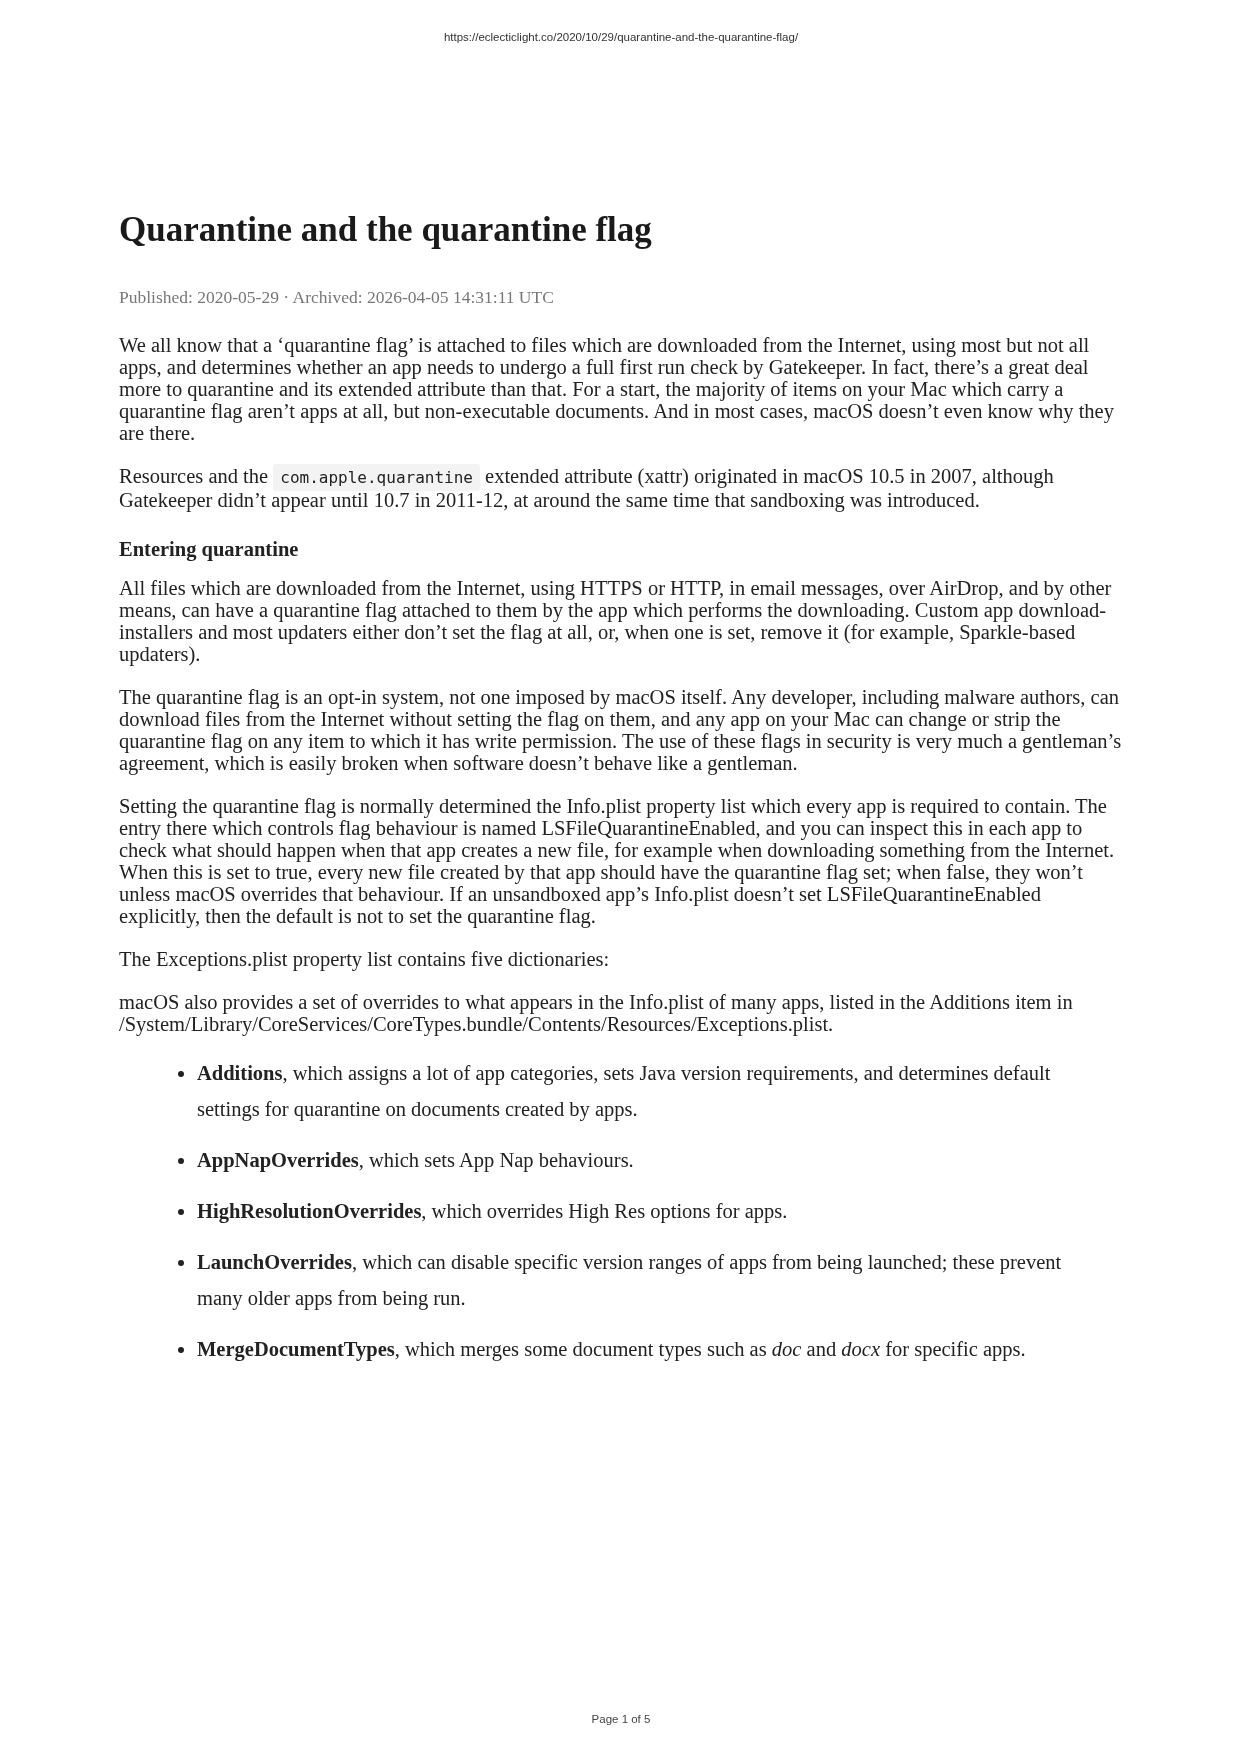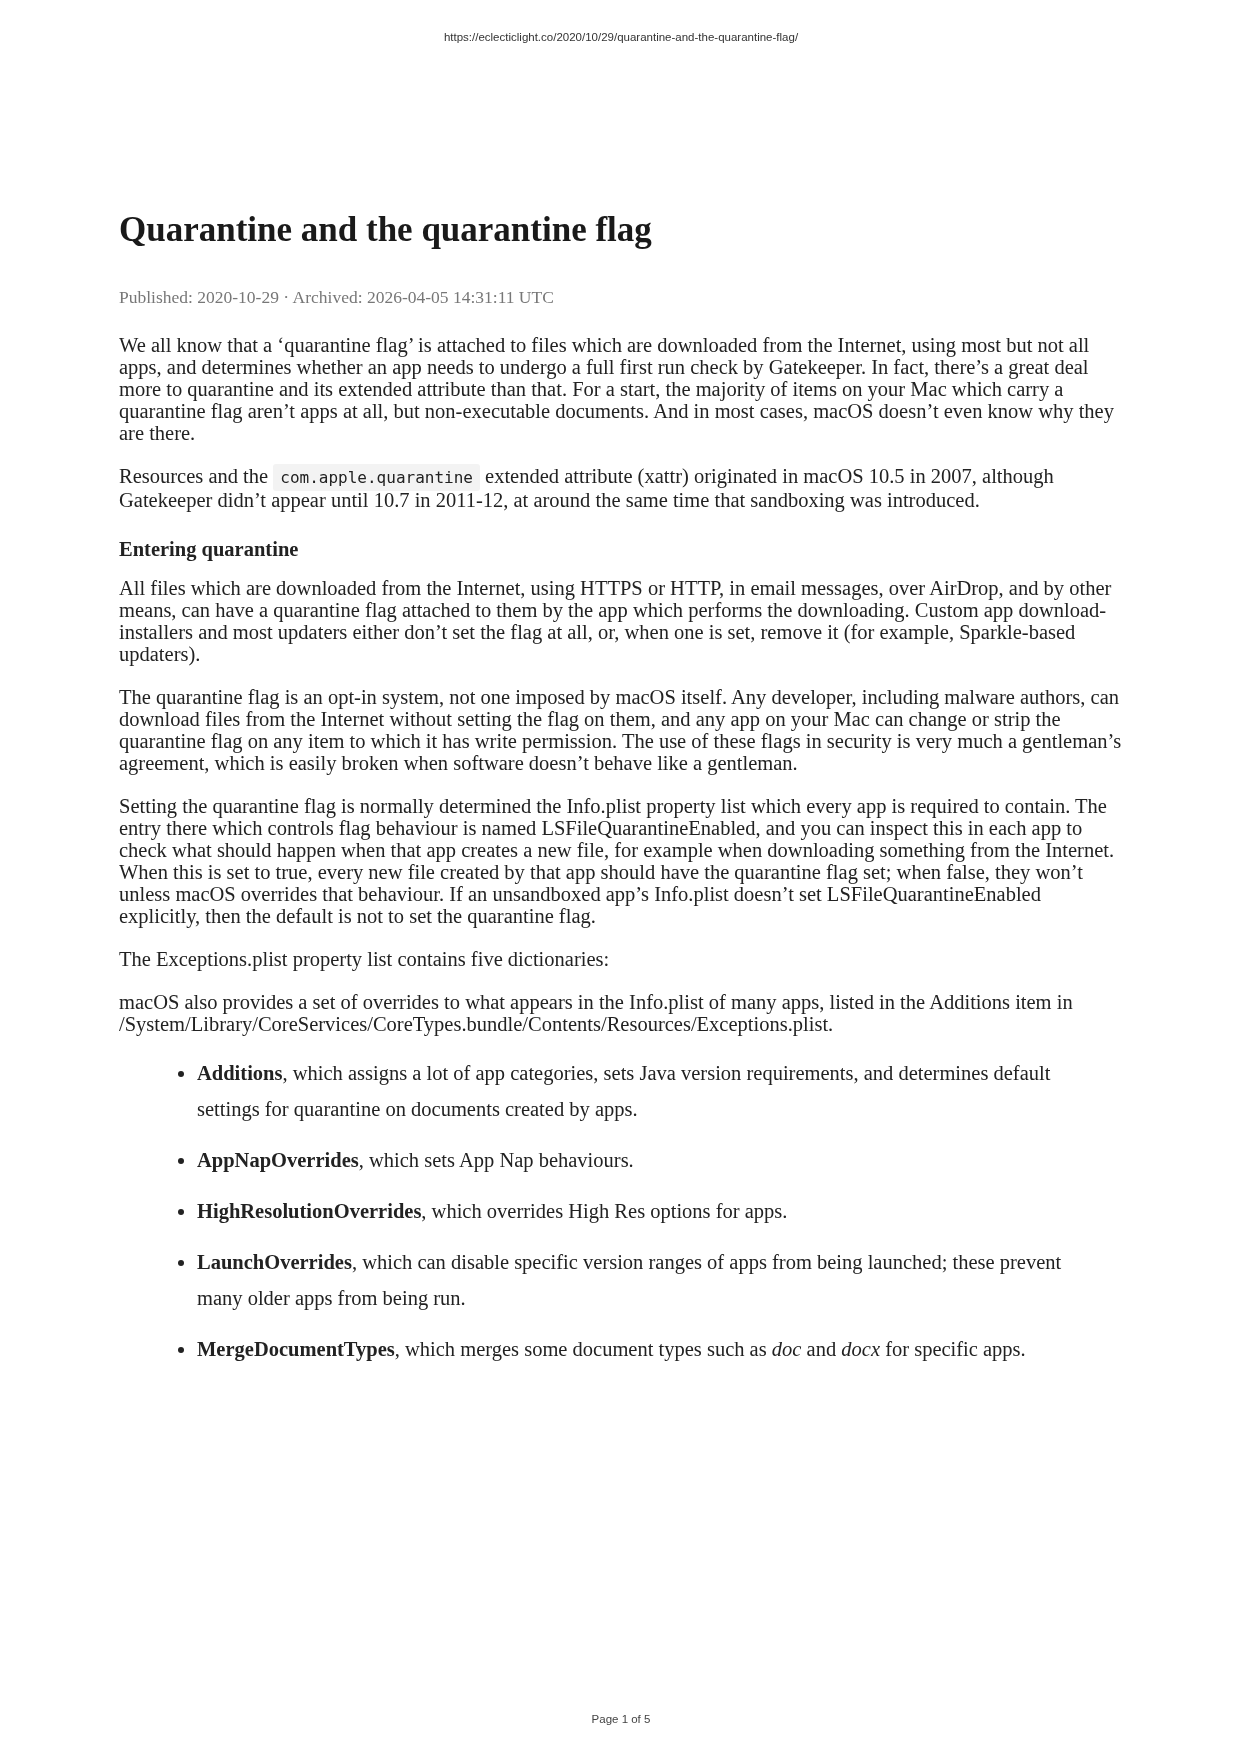--- a/index.html
+++ b/index.html
@@ -33,21 +33,21 @@
     font-family: "Liberation Sans", sans-serif; font-size: 11.5px; color: #444;
   }
 </style>
 </head>
 <body>
 
 <div class="url-header">https://eclecticlight.co/2020/10/29/quarantine-and-the-quarantine-flag/</div>
 
 <div class="content">
   <h1 class="title">Quarantine and the quarantine flag</h1>
-  <div class="meta">Published: 2020-10-29 · Archived: 2026-04-05 14:31:11 UTC</div>
+  <div class="meta">Published: 2020-05-29 · Archived: 2026-04-05 14:31:11 UTC</div>
 
   <div class="body-text">
     <p>We all know that a ‘quarantine flag’ is attached to files which are downloaded from the Internet, using most but not all apps, and determines whether an app needs to undergo a full first run check by Gatekeeper. In fact, there’s a great deal more to quarantine and its extended attribute than that. For a start, the majority of items on your Mac which carry a quarantine flag aren’t apps at all, but non-executable documents. And in most cases, macOS doesn’t even know why they are there.</p>
     <p><span>Resources and the</span> <code>com.apple.quarantine</code> <span>extended attribute (xattr) originated in macOS 10.5 in 2007, although Gatekeeper didn’t appear until 10.7 in 2011-12, at around the same time that sandboxing was introduced.</span></p>
     <h3>Entering quarantine</h3>
     <p>All files which are downloaded from the Internet, using HTTPS or HTTP, in email messages, over AirDrop, and by other means, can have a quarantine flag attached to them by the app which performs the downloading. Custom app download-installers and most updaters either don’t set the flag at all, or, when one is set, remove it (for example, Sparkle-based updaters).</p>
     <p>The quarantine flag is an opt-in system, not one imposed by macOS itself. Any developer, including malware authors, can download files from the Internet without setting the flag on them, and any app on your Mac can change or strip the quarantine flag on any item to which it has write permission. The use of these flags in security is very much a gentleman’s agreement, which is easily broken when software doesn’t behave like a gentleman.</p>
     <p>Setting the quarantine flag is normally determined the Info.plist property list which every app is required to contain. The entry there which controls flag behaviour is named LSFileQuarantineEnabled, and you can inspect this in each app to check what should happen when that app creates a new file, for example when downloading something from the Internet. When this is set to true, every new file created by that app should have the quarantine flag set; when false, they won’t unless macOS overrides that behaviour. If an unsandboxed app’s Info.plist doesn’t set LSFileQuarantineEnabled explicitly, then the default is not to set the quarantine flag.</p>
     <p>The Exceptions.plist property list contains five dictionaries:</p>
     <p>macOS also provides a set of overrides to what appears in the Info.plist of many apps, listed in the Additions item in /System/Library/CoreServices/CoreTypes.bundle/Contents/Resources/Exceptions.plist.</p>

